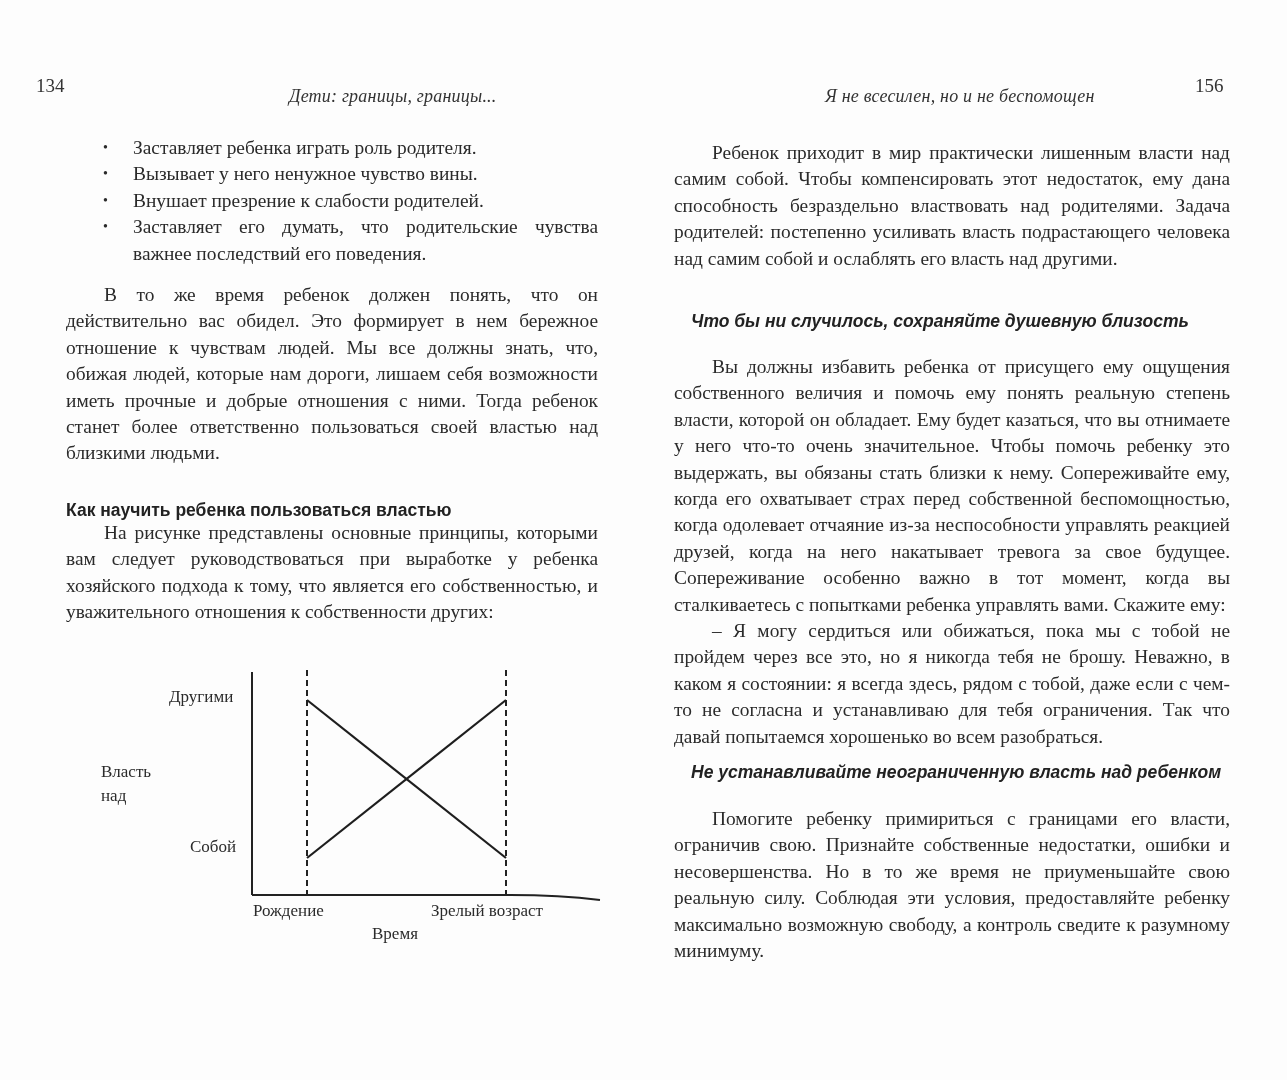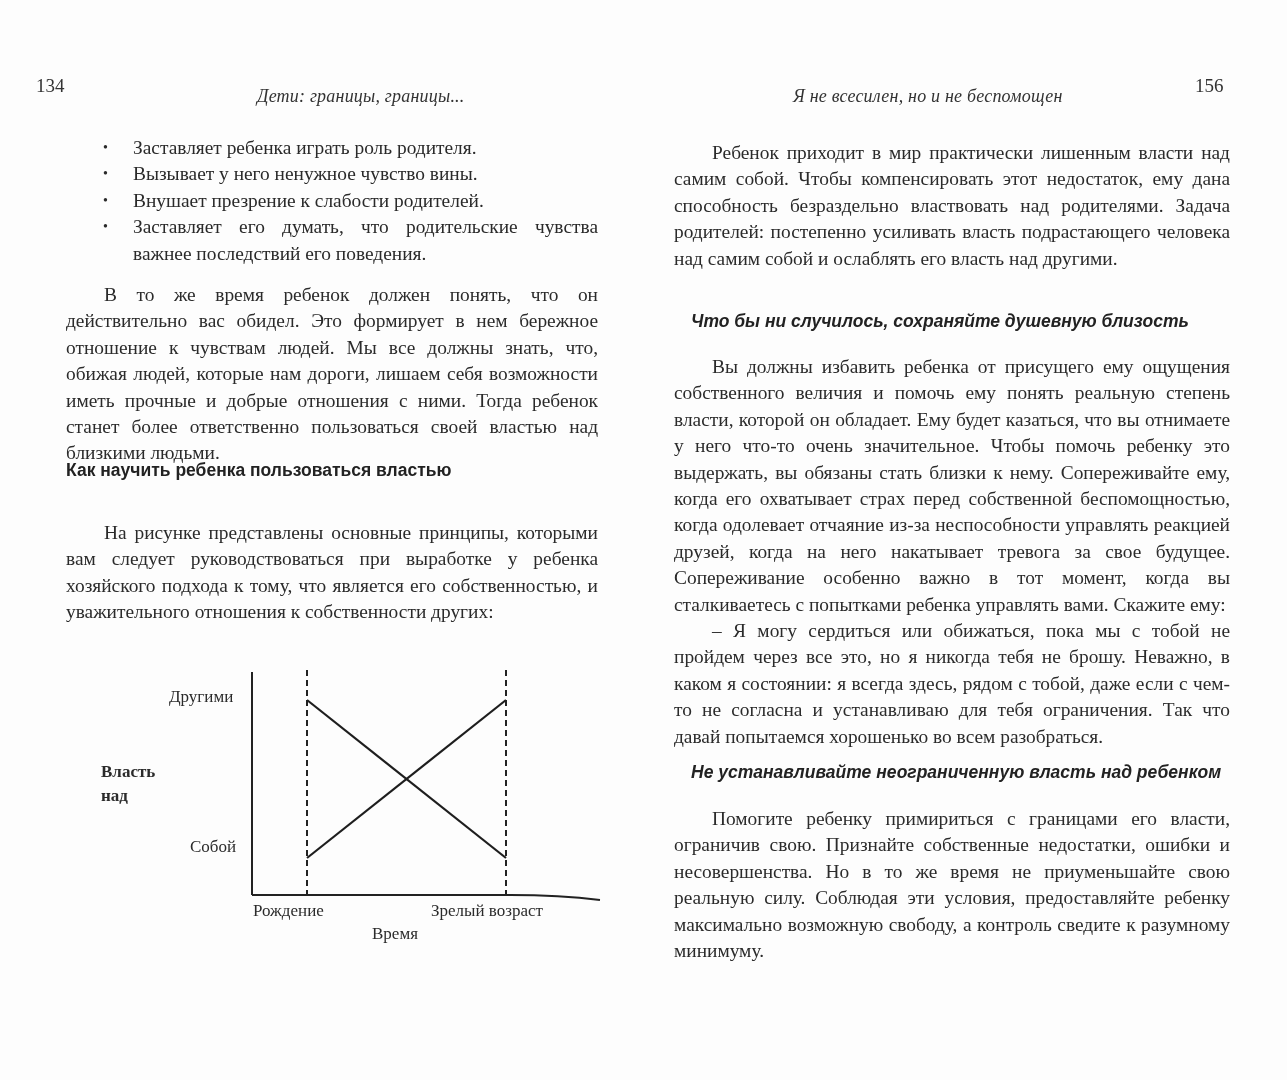--- a/index.html
+++ b/index.html
@@ -8,21 +8,21 @@
     background:#fdfdfd;
     font-family:"Liberation Serif", "DejaVu Serif", serif;
     color:#2a2a2a;
     position:relative;
   }
   .page { position:absolute; top:0; height:1080px; }
   .page-left { left:0; width:643px; }
   .page-right { left:643px; width:644px; }
 
   .folio { position:absolute; top:75px; font-size:19px; color:#333; }
-  .running-head { position:absolute; top:86px; font-size:18px; font-style:italic; color:#333; letter-spacing:0.2px; }
+  .running-head { position:absolute; top:86px; font-size:18px; font-style:italic; color:#333; letter-spacing:0.2px;margin-left:32px; }
 
   .text { position:absolute; font-size:19.4px; line-height:26.4px; text-align:justify; color:#2b2b2b; }
   .text p { margin:0; text-indent:38px; }
 
   .bullets { position:absolute; left:103px; top:135px; width:495px; font-size:19.4px; line-height:26.4px; margin:0; padding:0; list-style:none; }
   .bullets li { position:relative; padding-left:30px; text-align:justify; }
   .bullets li .dot { position:absolute; left:0; top:0; font-size:14px; }
 
   .heading { position:absolute; font-family:"Liberation Sans", "DejaVu Sans", sans-serif; font-weight:bold; font-size:17.5px; color:#222; }
   .heading.italic { font-style:italic; }
@@ -42,38 +42,38 @@
     <li><span class="dot">•</span><span>Заставляет ребенка играть роль родителя.</span></li>
     <li><span class="dot">•</span><span>Вызывает у него ненужное чувство вины.</span></li>
     <li><span class="dot">•</span><span>Внушает презрение к слабости родителей.</span></li>
     <li><span class="dot">•</span><span>Заставляет его думать, что родительские чувства важнее последствий его поведения.</span></li>
   </ul>
 
   <div class="text" style="left:66px; top:282px; width:532px;">
     <p>В то же время ребенок должен понять, что он действительно вас обидел. Это формирует в нем бережное отношение к чувствам людей. Мы все должны знать, что, обижая людей, которые нам дороги, лишаем себя возможности иметь прочные и добрые отношения с ними. Тогда ребенок станет более ответственно пользоваться своей властью над близкими людьми.</p>
   </div>
 
-  <div class="heading" style="left:66px; top:460px;text-align:right;">Как научить ребенка пользоваться властью</div>
+  <div class="heading" style="left:66px; top:500px;text-align:right;">Как научить ребенка пользоваться властью</div>
 
   <div class="text" style="left:66px; top:520px; width:532px;">
     <p>На рисунке представлены основные принципы, которыми вам следует руководствоваться при выработке у ребенка хозяйского подхода к тому, что является его собственностью, и уважительного отношения к собственности других:</p>
   </div>
 
   <div class="chart">
     <svg id="chart-svg" width="540" height="310">
         <line x1="172" y1="22" x2="172" y2="245" stroke="#222" stroke-width="2"></line>
         <path d="M172 245 L430 245 Q480 245 520 250" stroke="#222" stroke-width="2" fill="none"></path>
         <line x1="227" y1="20" x2="227" y2="245" stroke="#222" stroke-width="2" stroke-dasharray="6,4"></line>
         <line x1="426" y1="20" x2="426" y2="245" stroke="#222" stroke-width="2" stroke-dasharray="6,4"></line>
         <line x1="227" y1="50" x2="426" y2="208" stroke="#1e1e1e" stroke-width="2.2"></line>
         <line x1="227" y1="208" x2="426" y2="50" stroke="#1e1e1e" stroke-width="2.2"></line>
       </svg>
     <div class="chart-label" id="ylab-top" style="left: 89px; top: 37px;">Другими</div>
     <div class="chart-label" id="ylab-bottom" style="left: 110px; top: 187px;">Собой</div>
-    <div class="chart-label" id="ylabel" style="left:21px; top:110px; line-height:24px; white-space:normal; width:70px;font-weight:bold;">Власть над</div>
+    <div class="chart-label" id="ylabel" style="left:21px; top:110px; line-height:24px; white-space:normal; width:70px;">Власть над</div>
     <div class="chart-label" id="xlab-left" style="left: 173px; top: 251px; text-align: center;">Рождение</div>
     <div class="chart-label" id="xlab-right" style="left: 351px; top: 251px;">Зрелый возраст</div>
     <div class="chart-label" id="xlabel" style="left: 292px; top: 274px;">Время</div>
   </div>
 </div>
 
 <div class="page page-right">
   <div class="running-head" style="left:150px;">Я не всесилен, но и не беспомощен</div>
   <div class="folio" style="left:552px;">156</div>
 

